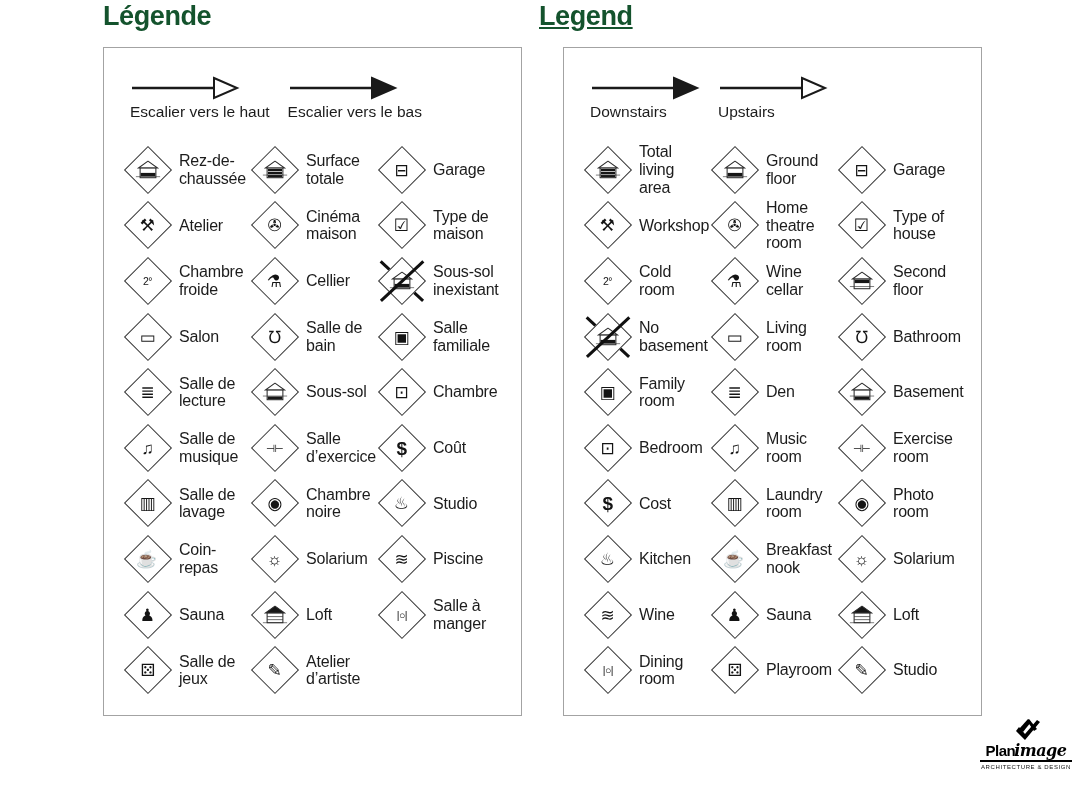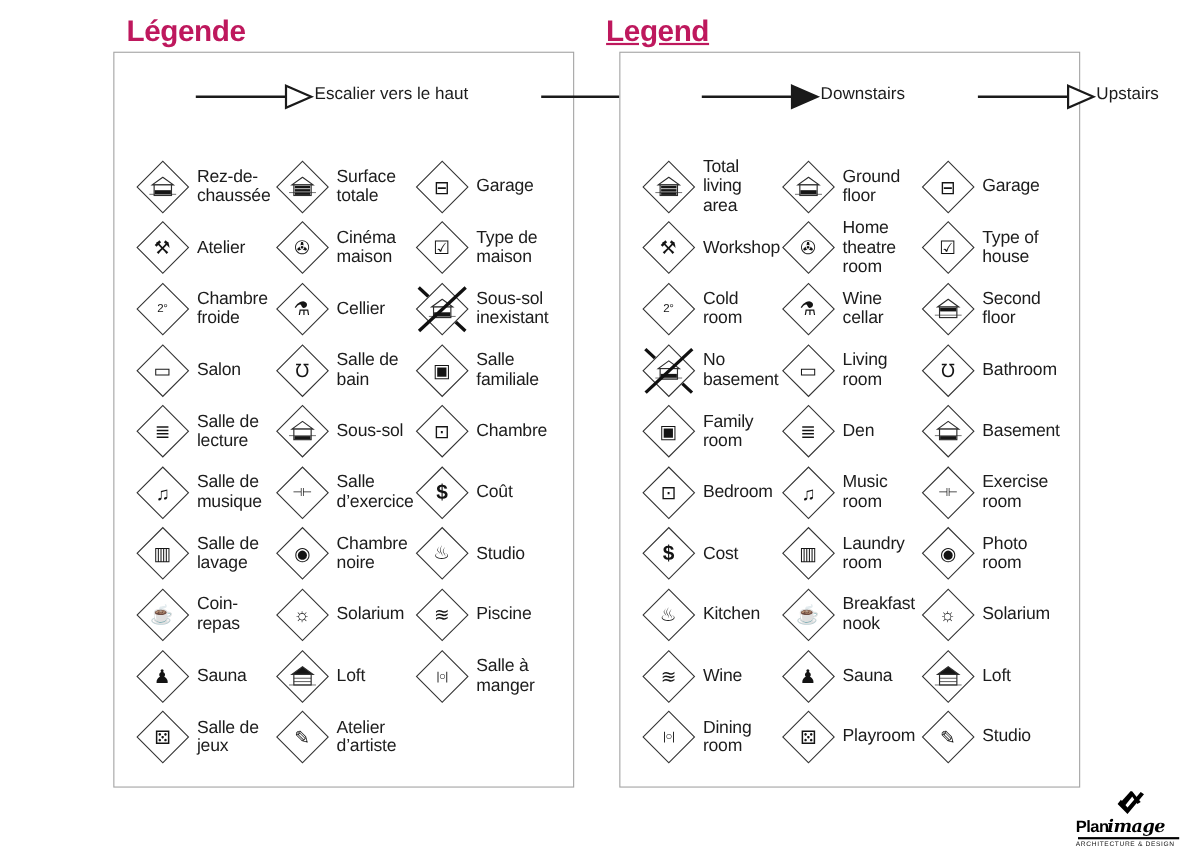--- a/index.html
+++ b/index.html
@@ -4,34 +4,34 @@
 <style>
   html,body{margin:0;padding:0;}
   body{
     width:1080px;height:785px;position:relative;overflow:hidden;
     background:#ffffff;color:#1c1c1c;
     font-family:"Liberation Sans", sans-serif;
     -webkit-font-smoothing:antialiased;
   }
   .panel-title{
     position:absolute;top:1px;font-size:27px;font-weight:700;
-    letter-spacing:-0.4px;color:#be185d;margin:12px;
+    letter-spacing:-0.4px;color:#14532d;margin:0;
   }
   #title-fr{left:103px;}
   #title-en{left:539px;text-decoration:underline;}
   .panel{
     position:absolute;top:47px;width:419px;height:669px;box-sizing:border-box;
     border:1.5px solid #a3a3a3;background:#fff;
     padding:20px 6px 6px 20px;
   }
   #panel-fr{left:103px;}
   #panel-en{left:563px;width:419px;}
   
   .arrows{display:flex;align-items:flex-start;padding:6px 0 0 6px;height:74px;box-sizing:border-box;}
-  .arrow-item{display:flex;margin-right:18px;margin-left:46px;}
+  .arrow-item{display:flex;flex-direction:column;margin-right:18px;}
   .arrow-item svg{display:block;}
   .arrow-label{font-size:15.5px;margin-top:3px;color:#1c1c1c;white-space:nowrap;}
   
   .grid{display:grid;grid-template-columns:127px 127px 1fr;grid-auto-rows:55.6px;align-items:center;}
   .item{display:flex;align-items:center;gap:7px;min-width:0;}
   .diamond-wrap{width:48px;height:48px;flex:0 0 auto;display:flex;align-items:center;justify-content:center;position:relative;}
   .diamond{
     width:32px;height:32px;border:1.3px solid #333;background:#fff;
     transform:rotate(45deg);display:flex;align-items:center;justify-content:center;
   }
@@ -41,21 +41,21 @@
   .crossed::before,.crossed::after{
     content:"";position:absolute;left:50%;top:50%;width:58px;height:2.6px;background:#101010;
   }
   .crossed::before{transform:translate(-50%,-50%) rotate(43deg);}
   .crossed::after{transform:translate(-50%,-50%) rotate(-43deg);}
   .label{
     font-size:16px;line-height:1.1;white-space:pre-line;color:#1c1c1c;
     letter-spacing:-0.2px;
   }
   
-  .logo{position:absolute;left:978px;top:716px;width:96px;text-align:left;}
+  .logo{position:absolute;left:978px;top:716px;width:96px;text-align:center;}
   .logo-mark{display:block;margin:0 auto;}
   .logo-word{line-height:1;white-space:nowrap;}
   .logo-plan{font-size:15px;font-weight:800;letter-spacing:-0.5px;color:#000;}
   .logo-image{font-size:16px;font-weight:700;font-style:italic;font-family:"DejaVu Serif",serif;letter-spacing:-0.5px;color:#000;margin-left:-1px;}
   .logo-line{height:1.8px;background:#000;margin:1px 2px 2px 2px;}
   .logo-tagline{font-size:6px;letter-spacing:0.6px;color:#111;white-space:nowrap;}
 </style>
 </head>
 <body>
 

